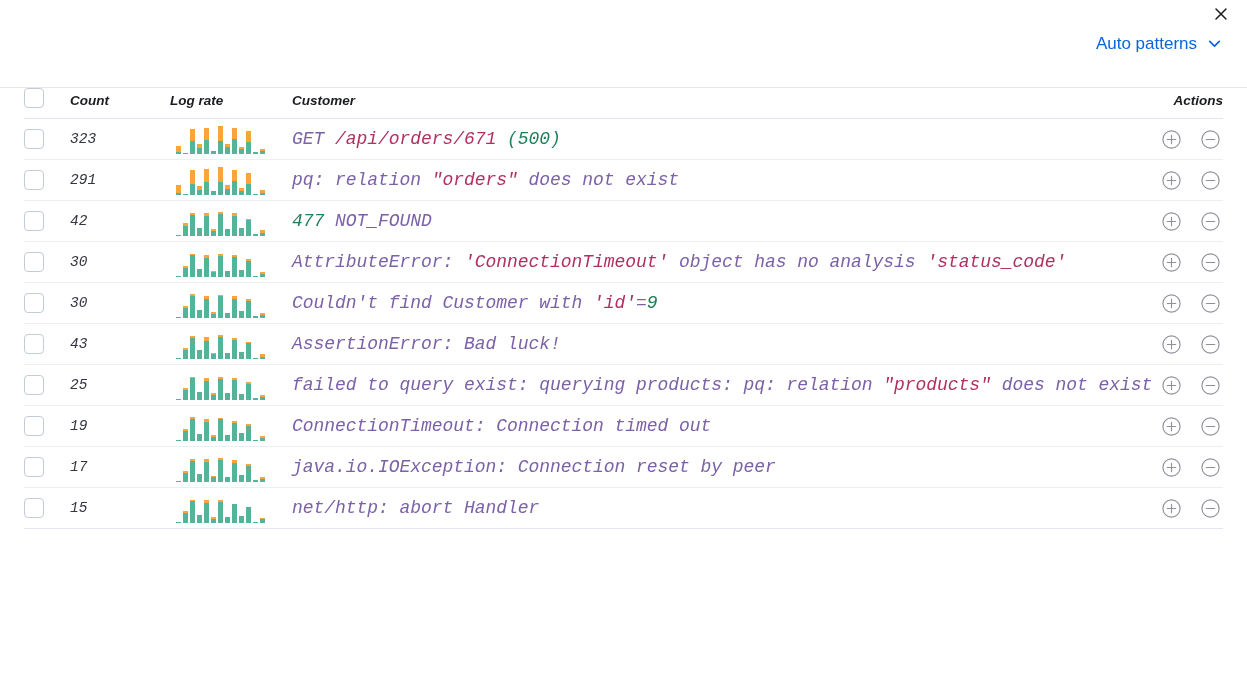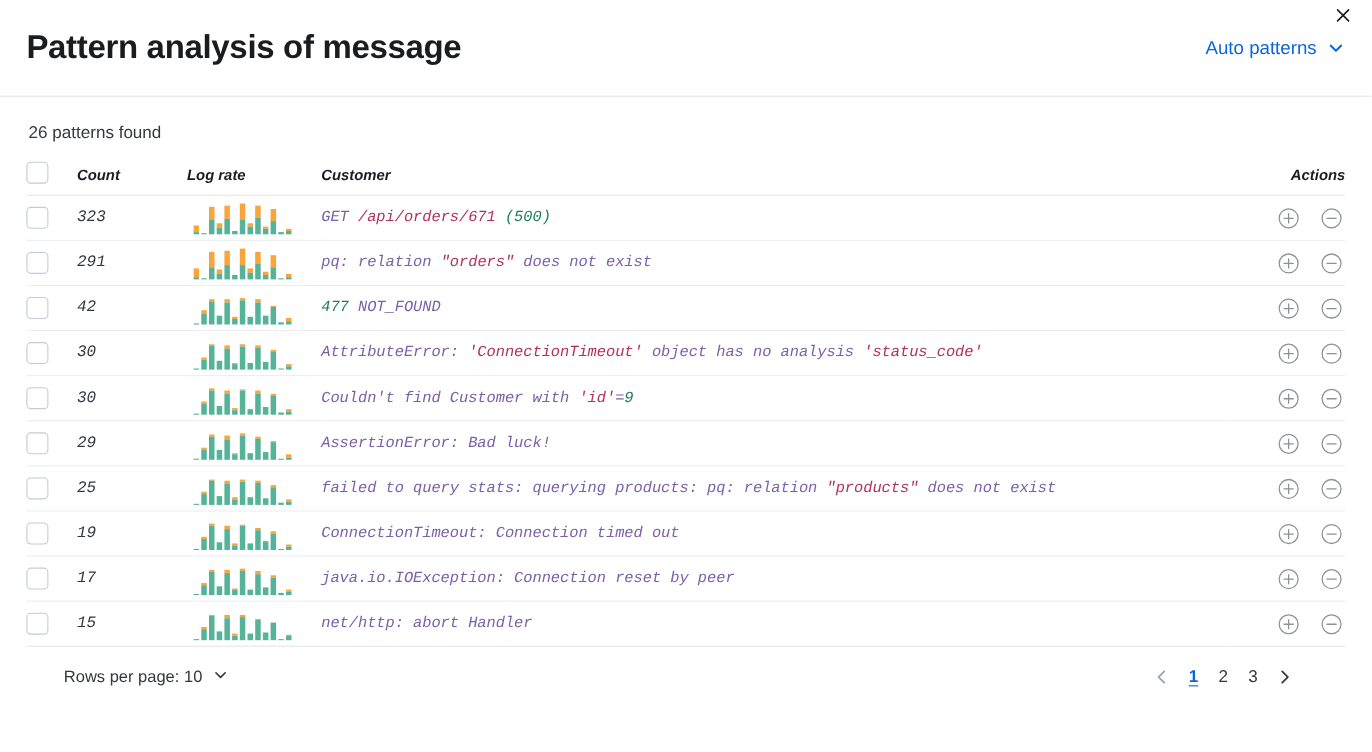--- a/index.html
+++ b/index.html
@@ -142,21 +142,21 @@
     flex-direction: column;
     justify-content: flex-end;
     height: 100%;
   }
   .bar .orange { background: #f8a53c; width: 100%; }
   .bar .teal   { background: #54b399; width: 100%; }
 
   
   .ex {
     font-family: "Liberation Mono", monospace;
-    font-size: 14px;
+    font-size: 18px;
     color: #7b61a8;
     white-space: nowrap;
     letter-spacing: -0.05px;
   }
   .ex .tok  { color: #7b61a8; }
   .ex .str  { color: #b03060; }
   .ex .num  { color: #1e8059; }
 
   
   .actions {
@@ -207,21 +207,20 @@
     text-underline-offset: 3px;
   }
   .pg-arrow { width: 15px; height: 15px; color: #98a2b3; cursor: pointer; }
   .pg-arrow.next { color: #343741; }
 </style>
 </head>
 <body>
 
 <div class="header">
   <div class="title-wrap">
-    <h1 class="page-title">Pattern analysis of message</h1>
   </div>
 
   <div class="header-right">
     <button class="sampling-btn">
       <span>Auto patterns</span>
       <span class="chevron-dn">
         <svg viewBox="0 0 16 16" width="17" height="17" fill="none" stroke="#0b64dd" stroke-width="1.6" stroke-linecap="round" stroke-linejoin="round">
             <path d="M3.5 6 L8 10.5 L12.5 6"></path>
           </svg>
       </span>
@@ -230,21 +229,20 @@
 
   <div class="close-btn">
     <svg viewBox="0 0 16 16" width="16" height="16" fill="none" stroke="#1a1c21" stroke-width="1.5" stroke-linecap="round">
         <path d="M3 3 L13 13 M13 3 L3 13"></path>
       </svg>
   </div>
 </div>
 
 <div class="body">
 
-  <div class="patterns-found">26 patterns found</div>
 
   <table class="patterns">
     <thead>
       <tr>
         <th class="col-cb">
           <span class="cb"></span>
         </th>
         <th class="col-count">Count</th>
         <th class="col-rate">Log rate</th>
         <th class="col-ex">Customer</th>
@@ -634,21 +632,21 @@
                   <circle cx="11" cy="11" r="9"></circle>
                   <path d="M6.6 11 H15.4" stroke-linecap="round"></path>
                 </svg></span>
             </div>
           </td>
         </tr>
         <tr>
           <td>
             <span class="cb"></span>
           </td>
-          <td class="count-cell">29</td>
+          <td class="count-cell">43</td>
           <td>
             <div class="spark">
               <div class="bar">
                 <div class="orange" style="height: 0px;"></div>
                 <div class="teal" style="height: 1.5px;"></div>
               </div>
               <div class="bar">
                 <div class="orange" style="height: 2.4px;"></div>
                 <div class="teal" style="height: 9px;"></div>
               </div>
@@ -769,21 +767,21 @@
                 <div class="orange" style="height: 0px;"></div>
                 <div class="teal" style="height: 1.8px;"></div>
               </div>
               <div class="bar">
                 <div class="orange" style="height: 2.7px;"></div>
                 <div class="teal" style="height: 2.7px;"></div>
               </div>
             </div>
           </td>
           <td>
-            <div class="ex"><span class="tok">failed to query stats: querying products: pq: relation </span><span class="str">"products"</span><span class="tok"> does not exist</span></div>
+            <div class="ex"><span class="tok">failed to query exist: querying products: pq: relation </span><span class="str">"products"</span><span class="tok"> does not exist</span></div>
           </td>
           <td>
             <div class="actions">
               <span class="act-icon"><svg viewBox="0 0 22 22" width="21" height="21" fill="none" stroke="currentColor" stroke-width="1.2">
                   <circle cx="11" cy="11" r="9"></circle>
                   <path d="M11 6.6 V15.4 M6.6 11 H15.4" stroke-linecap="round"></path>
                 </svg></span>
               <span class="act-icon"><svg viewBox="0 0 22 22" width="21" height="21" fill="none" stroke="currentColor" stroke-width="1.2">
                   <circle cx="11" cy="11" r="9"></circle>
                   <path d="M6.6 11 H15.4" stroke-linecap="round"></path>
@@ -1018,39 +1016,13 @@
               <span class="act-icon"><svg viewBox="0 0 22 22" width="21" height="21" fill="none" stroke="currentColor" stroke-width="1.2">
                   <circle cx="11" cy="11" r="9"></circle>
                   <path d="M6.6 11 H15.4" stroke-linecap="round"></path>
                 </svg></span>
             </div>
           </td>
         </tr>
       </tbody>
   </table>
 
-  <div class="footer">
-    <div class="rows-per-page">
-      <span>Rows per page: 10</span>
-      <span>
-        <svg viewBox="0 0 16 16" width="15" height="15" fill="none" stroke="#343741" stroke-width="1.6" stroke-linecap="round" stroke-linejoin="round">
-            <path d="M3.5 6 L8 10.5 L12.5 6"></path>
-          </svg>
-      </span>
-    </div>
-
-    <div class="pager" id="pager">
-      <span class="pg-arrow">
-        <svg viewBox="0 0 16 16" width="15" height="15" fill="none" stroke="currentColor" stroke-width="1.7" stroke-linecap="round" stroke-linejoin="round">
-            <path d="M10 2.5 L4.5 8 L10 13.5"></path>
-          </svg>
-      </span>
-      <span class="pg active">1</span>
-        <span class="pg">2</span>
-        <span class="pg">3</span>
-      <span class="pg-arrow next">
-        <svg viewBox="0 0 16 16" width="15" height="15" fill="none" stroke="currentColor" stroke-width="1.7" stroke-linecap="round" stroke-linejoin="round">
-            <path d="M6 2.5 L11.5 8 L6 13.5"></path>
-          </svg>
-      </span>
-    </div>
-  </div>
 </div>
 
 </body></html>

